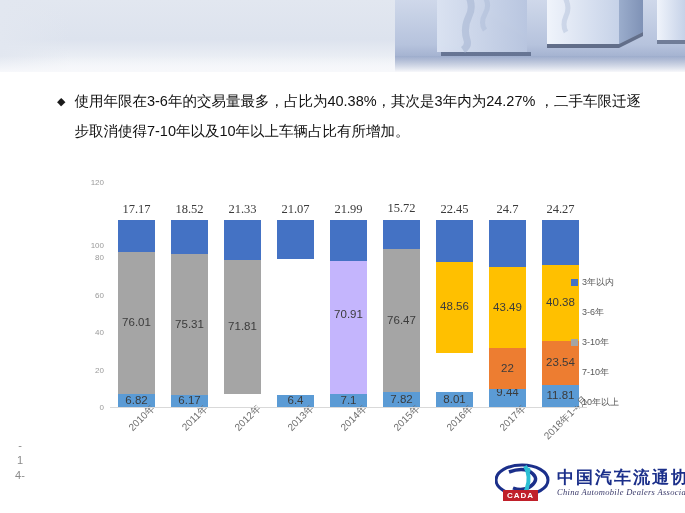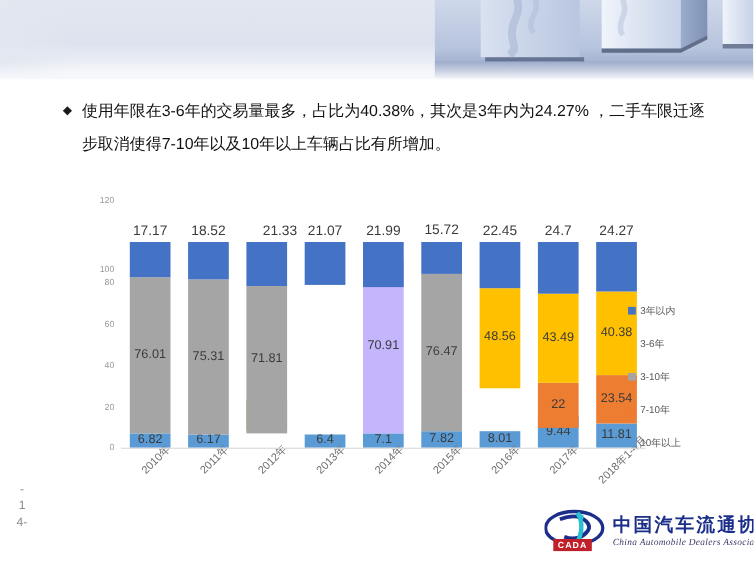--- a/index.html
+++ b/index.html
@@ -51,21 +51,21 @@
     font-size:8px;color:#9a9a9a;transform:translateY(-50%);
     white-space:nowrap;
   }
 
   .bars{position:absolute;left:0;top:0;width:100%;height:100%;}
   .barcol{position:absolute;bottom:0;width:37px;}
   .seg{position:absolute;left:0;width:100%;display:flex;align-items:center;justify-content:center;}
   .seg span{font-size:11.5px;color:#3b3b3b;line-height:1;}
   .toplabel{
     position:absolute;left:50%;transform:translateX(-50%);
-    font-size:12.5px;color:#3b3b3b;white-space:nowrap;
+    font-size:12.5px;color:#3b3b3b;white-space:nowrap;font-family:Liberation Serif, serif;
   }
   .xlabel{
     position:absolute;top:100%;margin-top:6px;left:50%;
     font-size:10px;color:#6d6d6d;white-space:nowrap;
     transform-origin:left top;transform:rotate(-45deg) translateX(-50%);
   }
 
   
   .legend{position:absolute;left:571px;top:276px;width:100px;}
   .leg-item{display:flex;align-items:center;margin-bottom:17px;}
@@ -186,21 +186,21 @@
           <div class="xlabel">2011年</div>
         </div>
         <div class="barcol" style="left: 114px; height: 225px;">
           <div class="seg" style="background: #84cc16; height: 27px; bottom: 16px;">
             <span>6.86</span>
           </div>
           <div class="seg" style="background: rgb(165, 165, 165); height: 134.644px; bottom: 12.8625px;">
             <span>71.81</span>
           </div>
           <div class="seg" style="background: rgb(68, 114, 196); height: 39.9937px; bottom: 147.506px;"></div>
-          <div class="toplabel" style="bottom: 190.5px; margin-left: 12px;">21.33</div>
+          <div class="toplabel" style="bottom: 190.5px;">21.33</div>
           <div class="xlabel">2012年</div>
         </div>
         <div class="barcol" style="left: 167px; height: 225px;">
           <div class="seg" style="background: rgb(91, 155, 213); height: 12px; bottom: 0px;">
             <span>6.4</span>
           </div>
           <div class="seg" style="background: rgb(68, 114, 196); height: 39.5063px; bottom: 147.994px;"></div>
           <div class="toplabel" style="bottom: 190.5px;">21.07</div>
           <div class="xlabel">2013年</div>
         </div>

